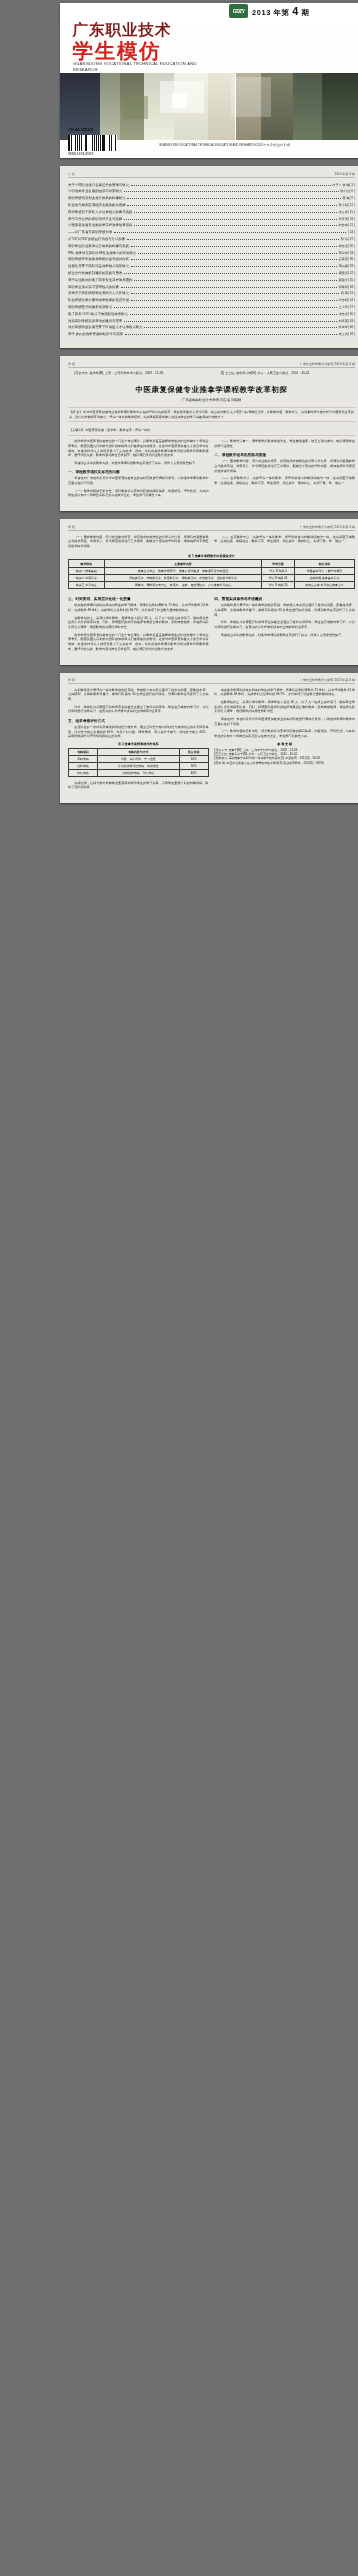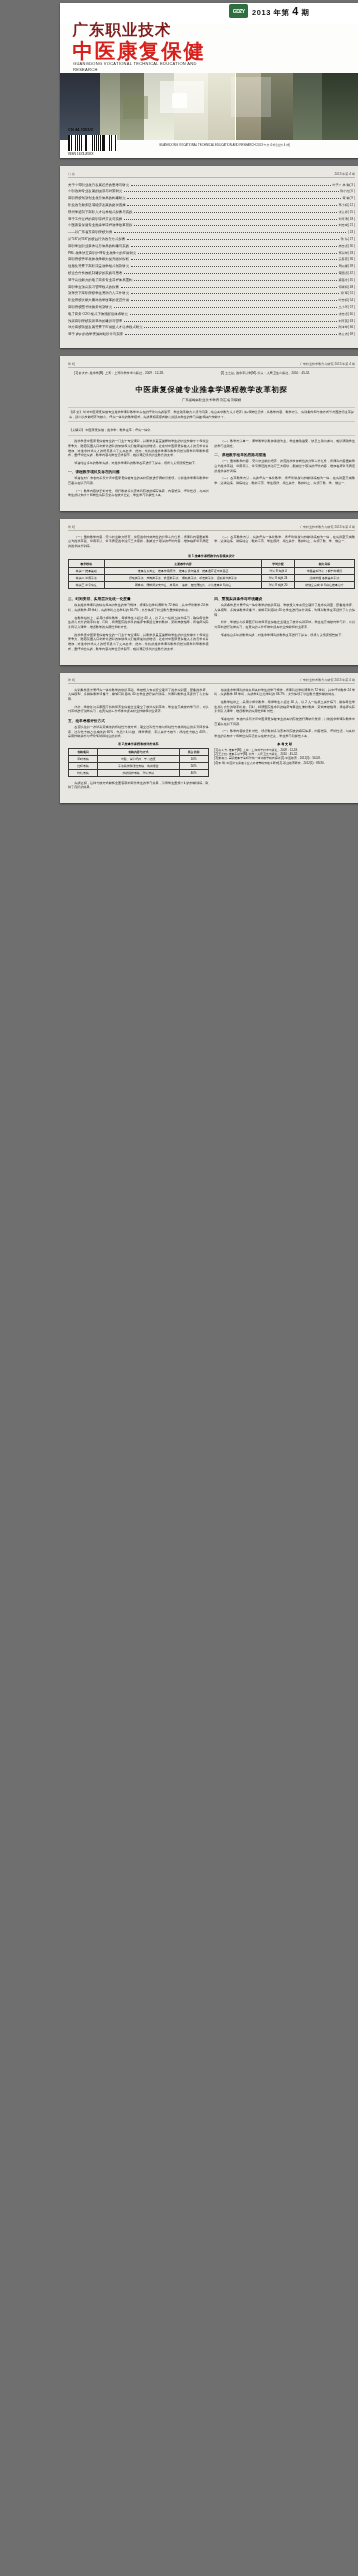--- a/index.html
+++ b/index.html
@@ -52,21 +52,21 @@
 
   <div class="sheet cover">
     <div class="cover-top"></div>
     <div class="logo-badge">GDZY</div>
     <div class="issue-line">
       <span>2013 年第</span>
       <span class="no">4</span>
       <span>期</span>
     </div>
     <div class="cover-title1">广东职业技术</div>
-    <div class="cover-title2">中医康复保健</div>
+    <div class="cover-title2">学生模仿</div>
     <div class="cover-en">GUANGDONG VOCATIONAL TECHNICAL EDUCATION AND RESEARCH</div>
 
     <div class="cover-art">
       <div class="art-band" style="left:0;width:40px;background:linear-gradient(180deg,#2a2f3a,#46505f);"></div>
       <div class="art-band" style="left:40px;width:20.5px;background:linear-gradient(180deg,#8a8f7a,#b9bda6);"></div>
       <div class="art-band" style="left:60px;width:24px;background:linear-gradient(180deg,#6b6f58,#9aa184);"></div>
       <div class="art-band" style="left:84px;width:30px;background:linear-gradient(180deg,#cfd2c2,#eceedd);"></div>
       <div class="art-band" style="left:114px;width:34px;background:linear-gradient(180deg,#f3f2e7,#dcdccb);"></div>
       <div class="art-band" style="left:148px;width:27px;background:linear-gradient(180deg,#e8e6d6,#cfcdb8);"></div>
       <div class="art-band" style="left:176px;width:25px;background:linear-gradient(180deg,#b9b49a,#8f8a72);"></div>

